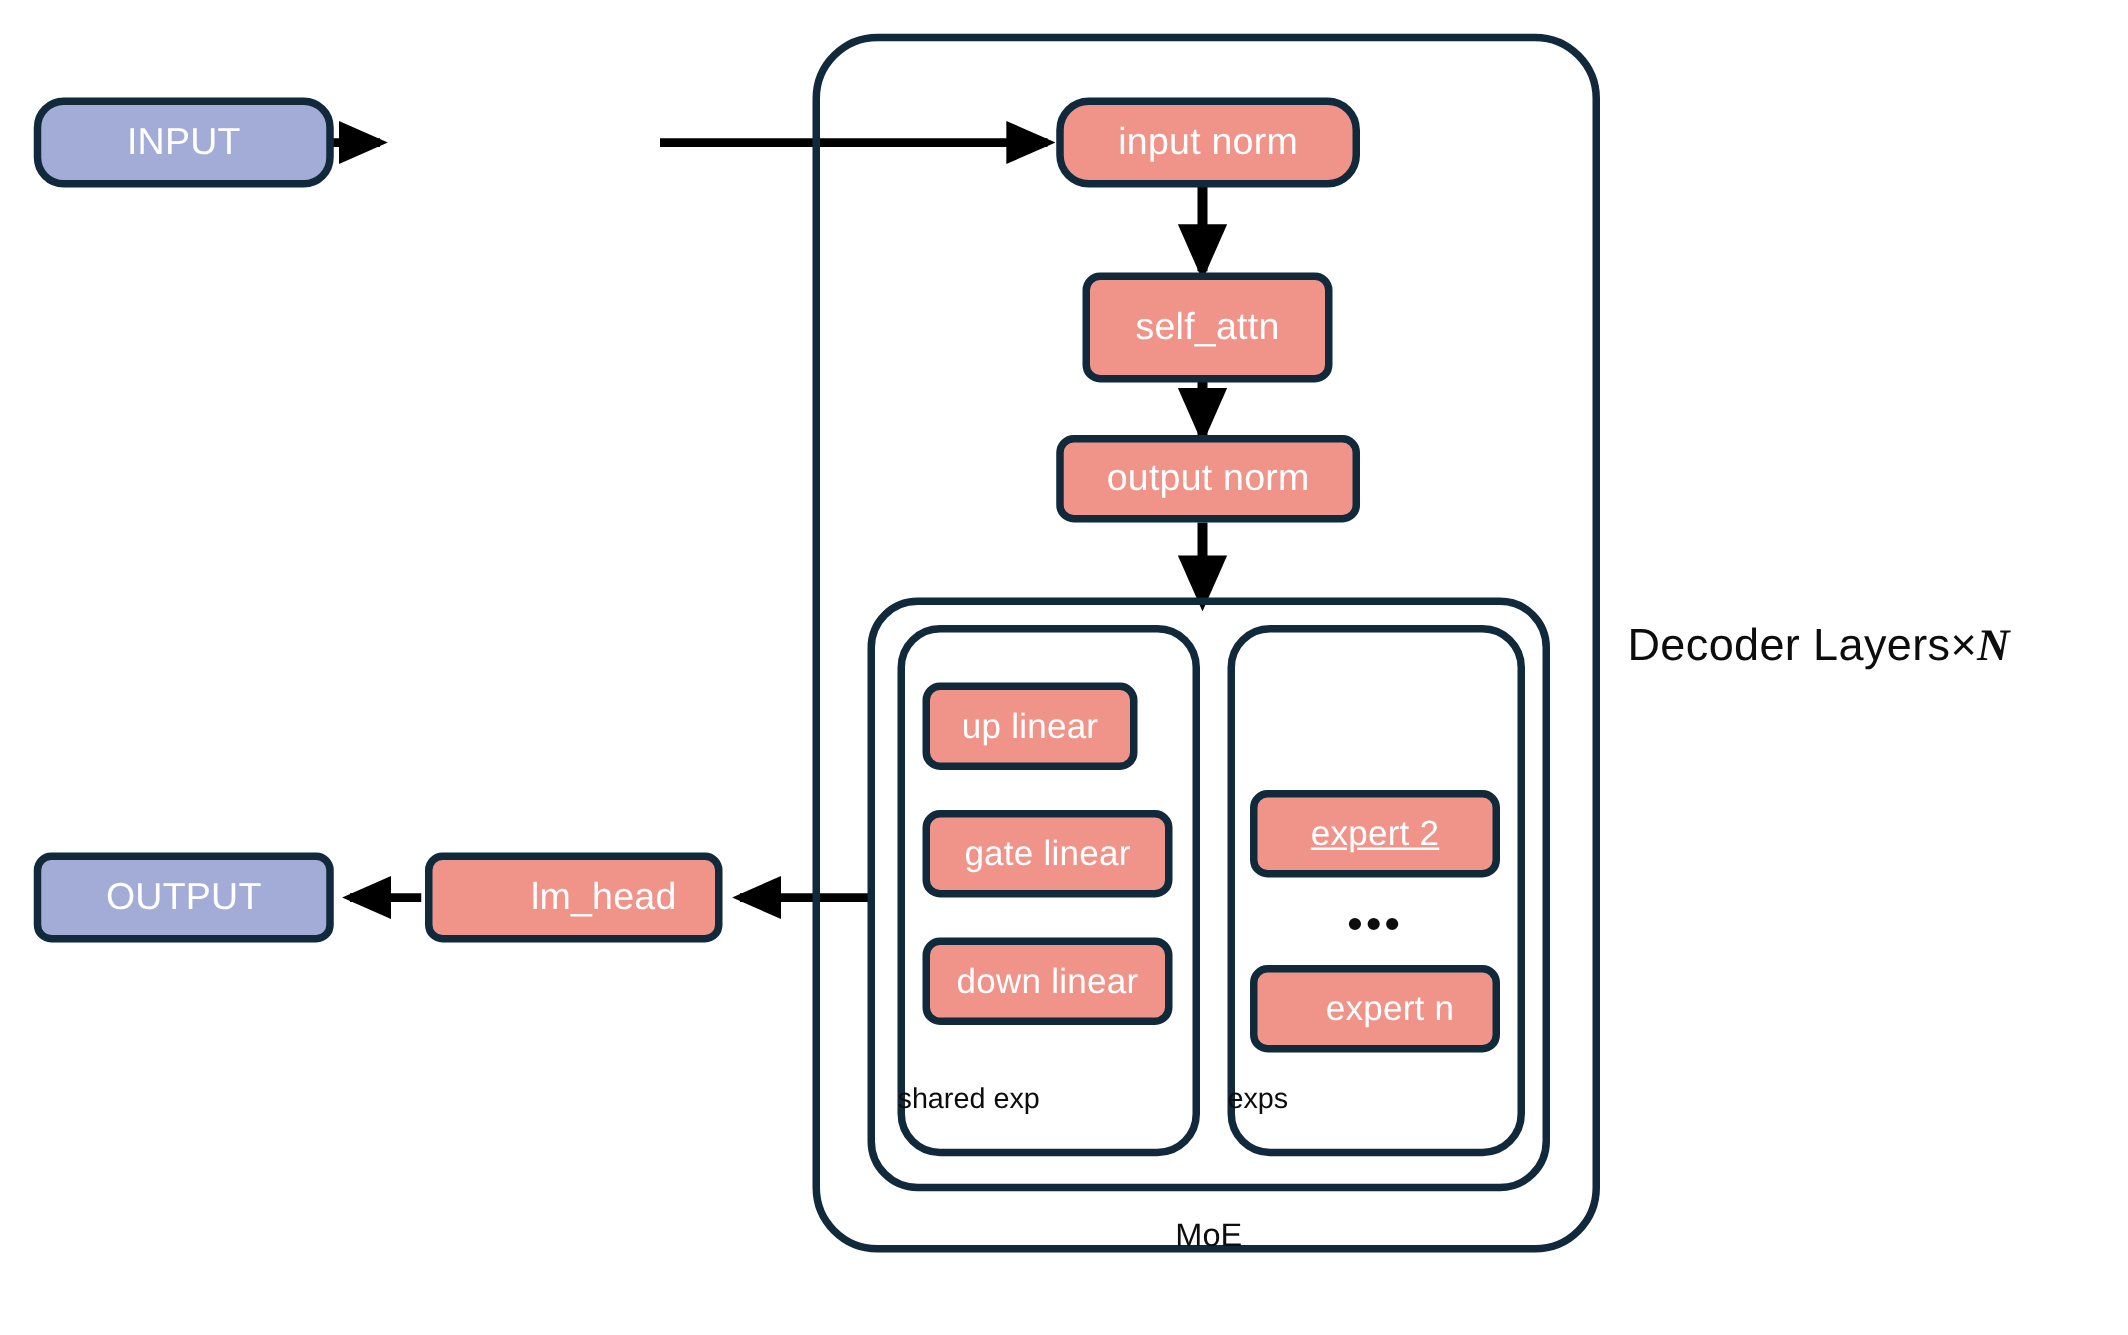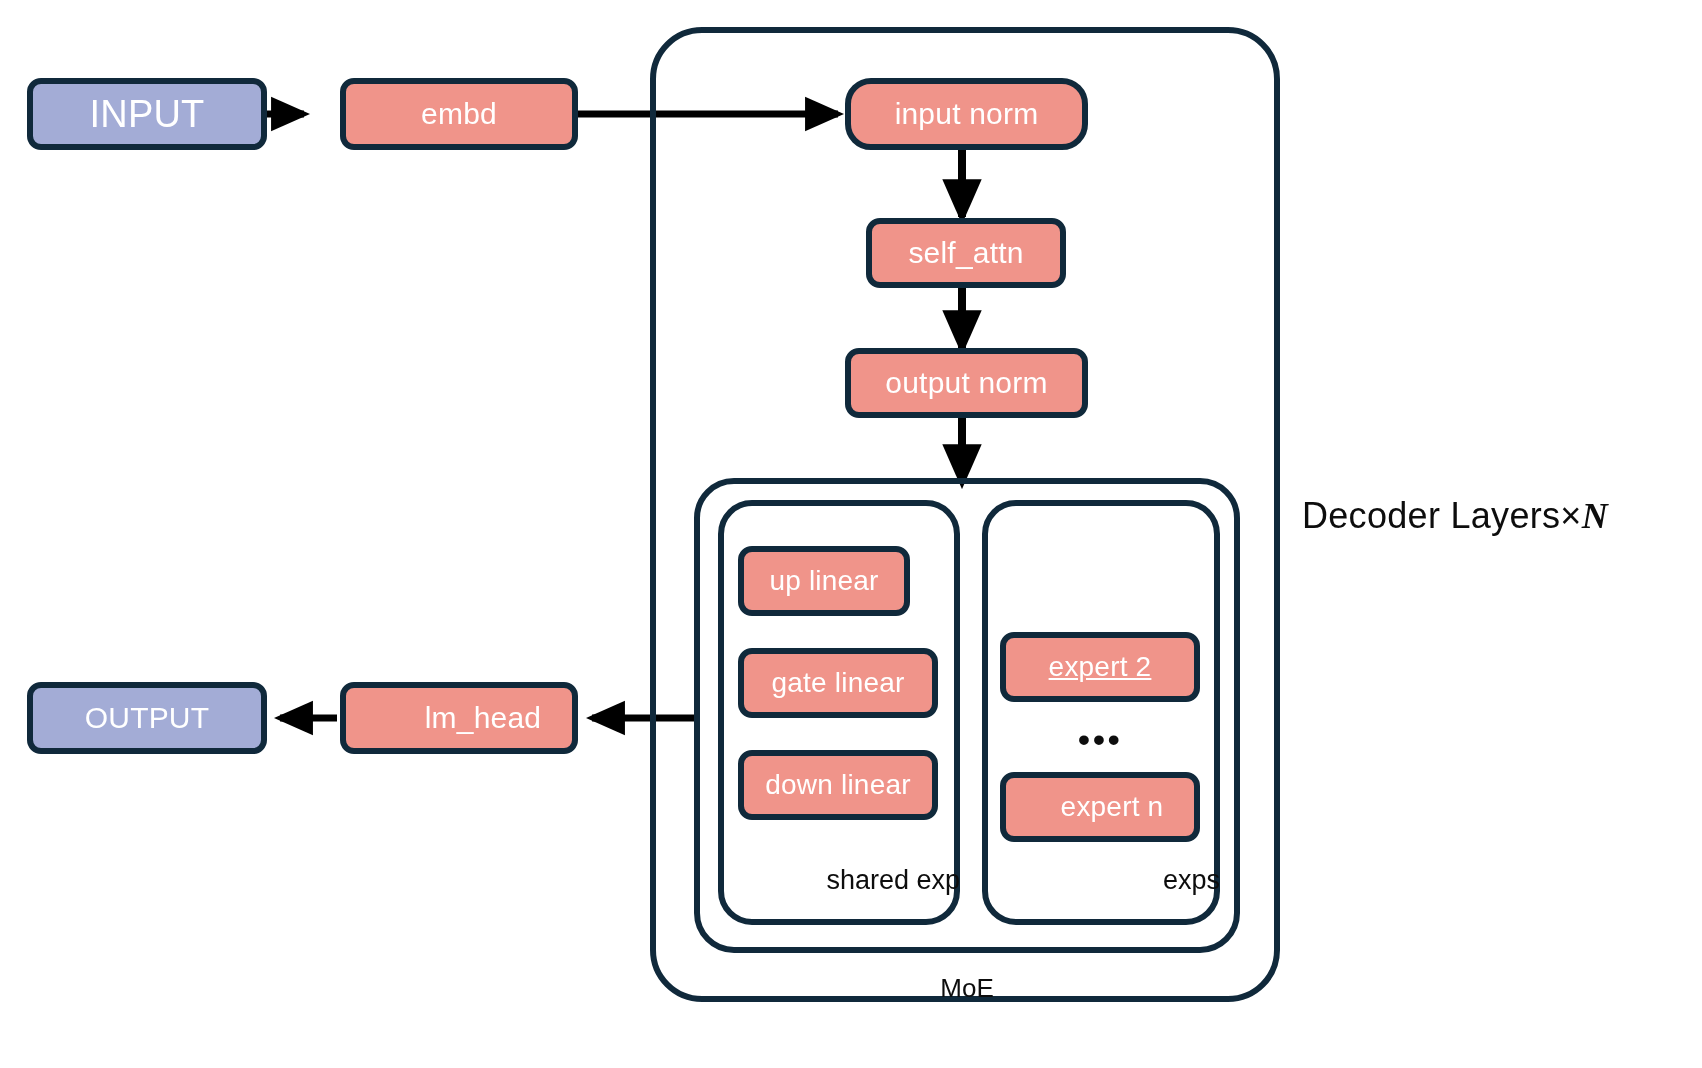--- a/index.html
+++ b/index.html
@@ -52,22 +52,22 @@
   .group.expcol  { border-radius: 34px; }
 
   
   .label {
     position: absolute;
     color: #0d0d0d;
     white-space: nowrap;
     user-select: none;
   }
   .label.group-cap {
-    font-size: 27px;
-    text-align: right;
+    font-size: 23px;
+    text-align: left;
   }
   .label.moe-cap {
     font-size: 26px;
     text-align: center;
     margin-top: 36px;
   }
   .label.side-cap {
     font-size: 36px;
     letter-spacing: 0.3px;
   }
@@ -117,33 +117,30 @@
   </svg>
 
   <div class="group decoder" style="left:650px; top:27px; width:630px; height:975px;"></div>
 
   <div class="group moe" style="left:694px; top:478px; width:546px; height:475px;"></div>
 
   <div class="group expcol" style="left:718px; top:500px; width:242px; height:425px;"></div>
 
   <div class="group expcol" style="left:982px; top:500px; width:238px; height:425px;"></div>
 
-  <div class="node blue" style="left:27px; top:78px; width:240px; height:72px; font-size:38px;">
+  <div class="node blue" style="left:27px; top:78px; width:240px; height:72px; font-size:30px;border-radius:24px;">
     <span>INPUT</span>
   </div>
 
-  <div class="node salmon" style="left:340px; top:78px; width:238px; height:72px; font-size:30px;">
-    <span>embd</span>
-  </div>
 
   <div class="node salmon" style="left:845px; top:78px; width:243px; height:72px; font-size:30px;border-radius:26px;">
     <span>input norm</span>
   </div>
 
-  <div class="node salmon" style="left:866px; top:218px; width:200px; height:70px; font-size:30px;">
+  <div class="node salmon" style="left:866px; top:218px; width:200px; height:88px; font-size:30px;">
     <span>self_attn</span>
   </div>
 
   <div class="node salmon" style="left:845px; top:348px; width:243px; height:70px; font-size:30px;">
     <span>output norm</span>
   </div>
 
   <div class="node salmon" style="left:738px; top:546px; width:172px; height:70px; font-size:28px;">
     <span>up linear</span>
   </div>

